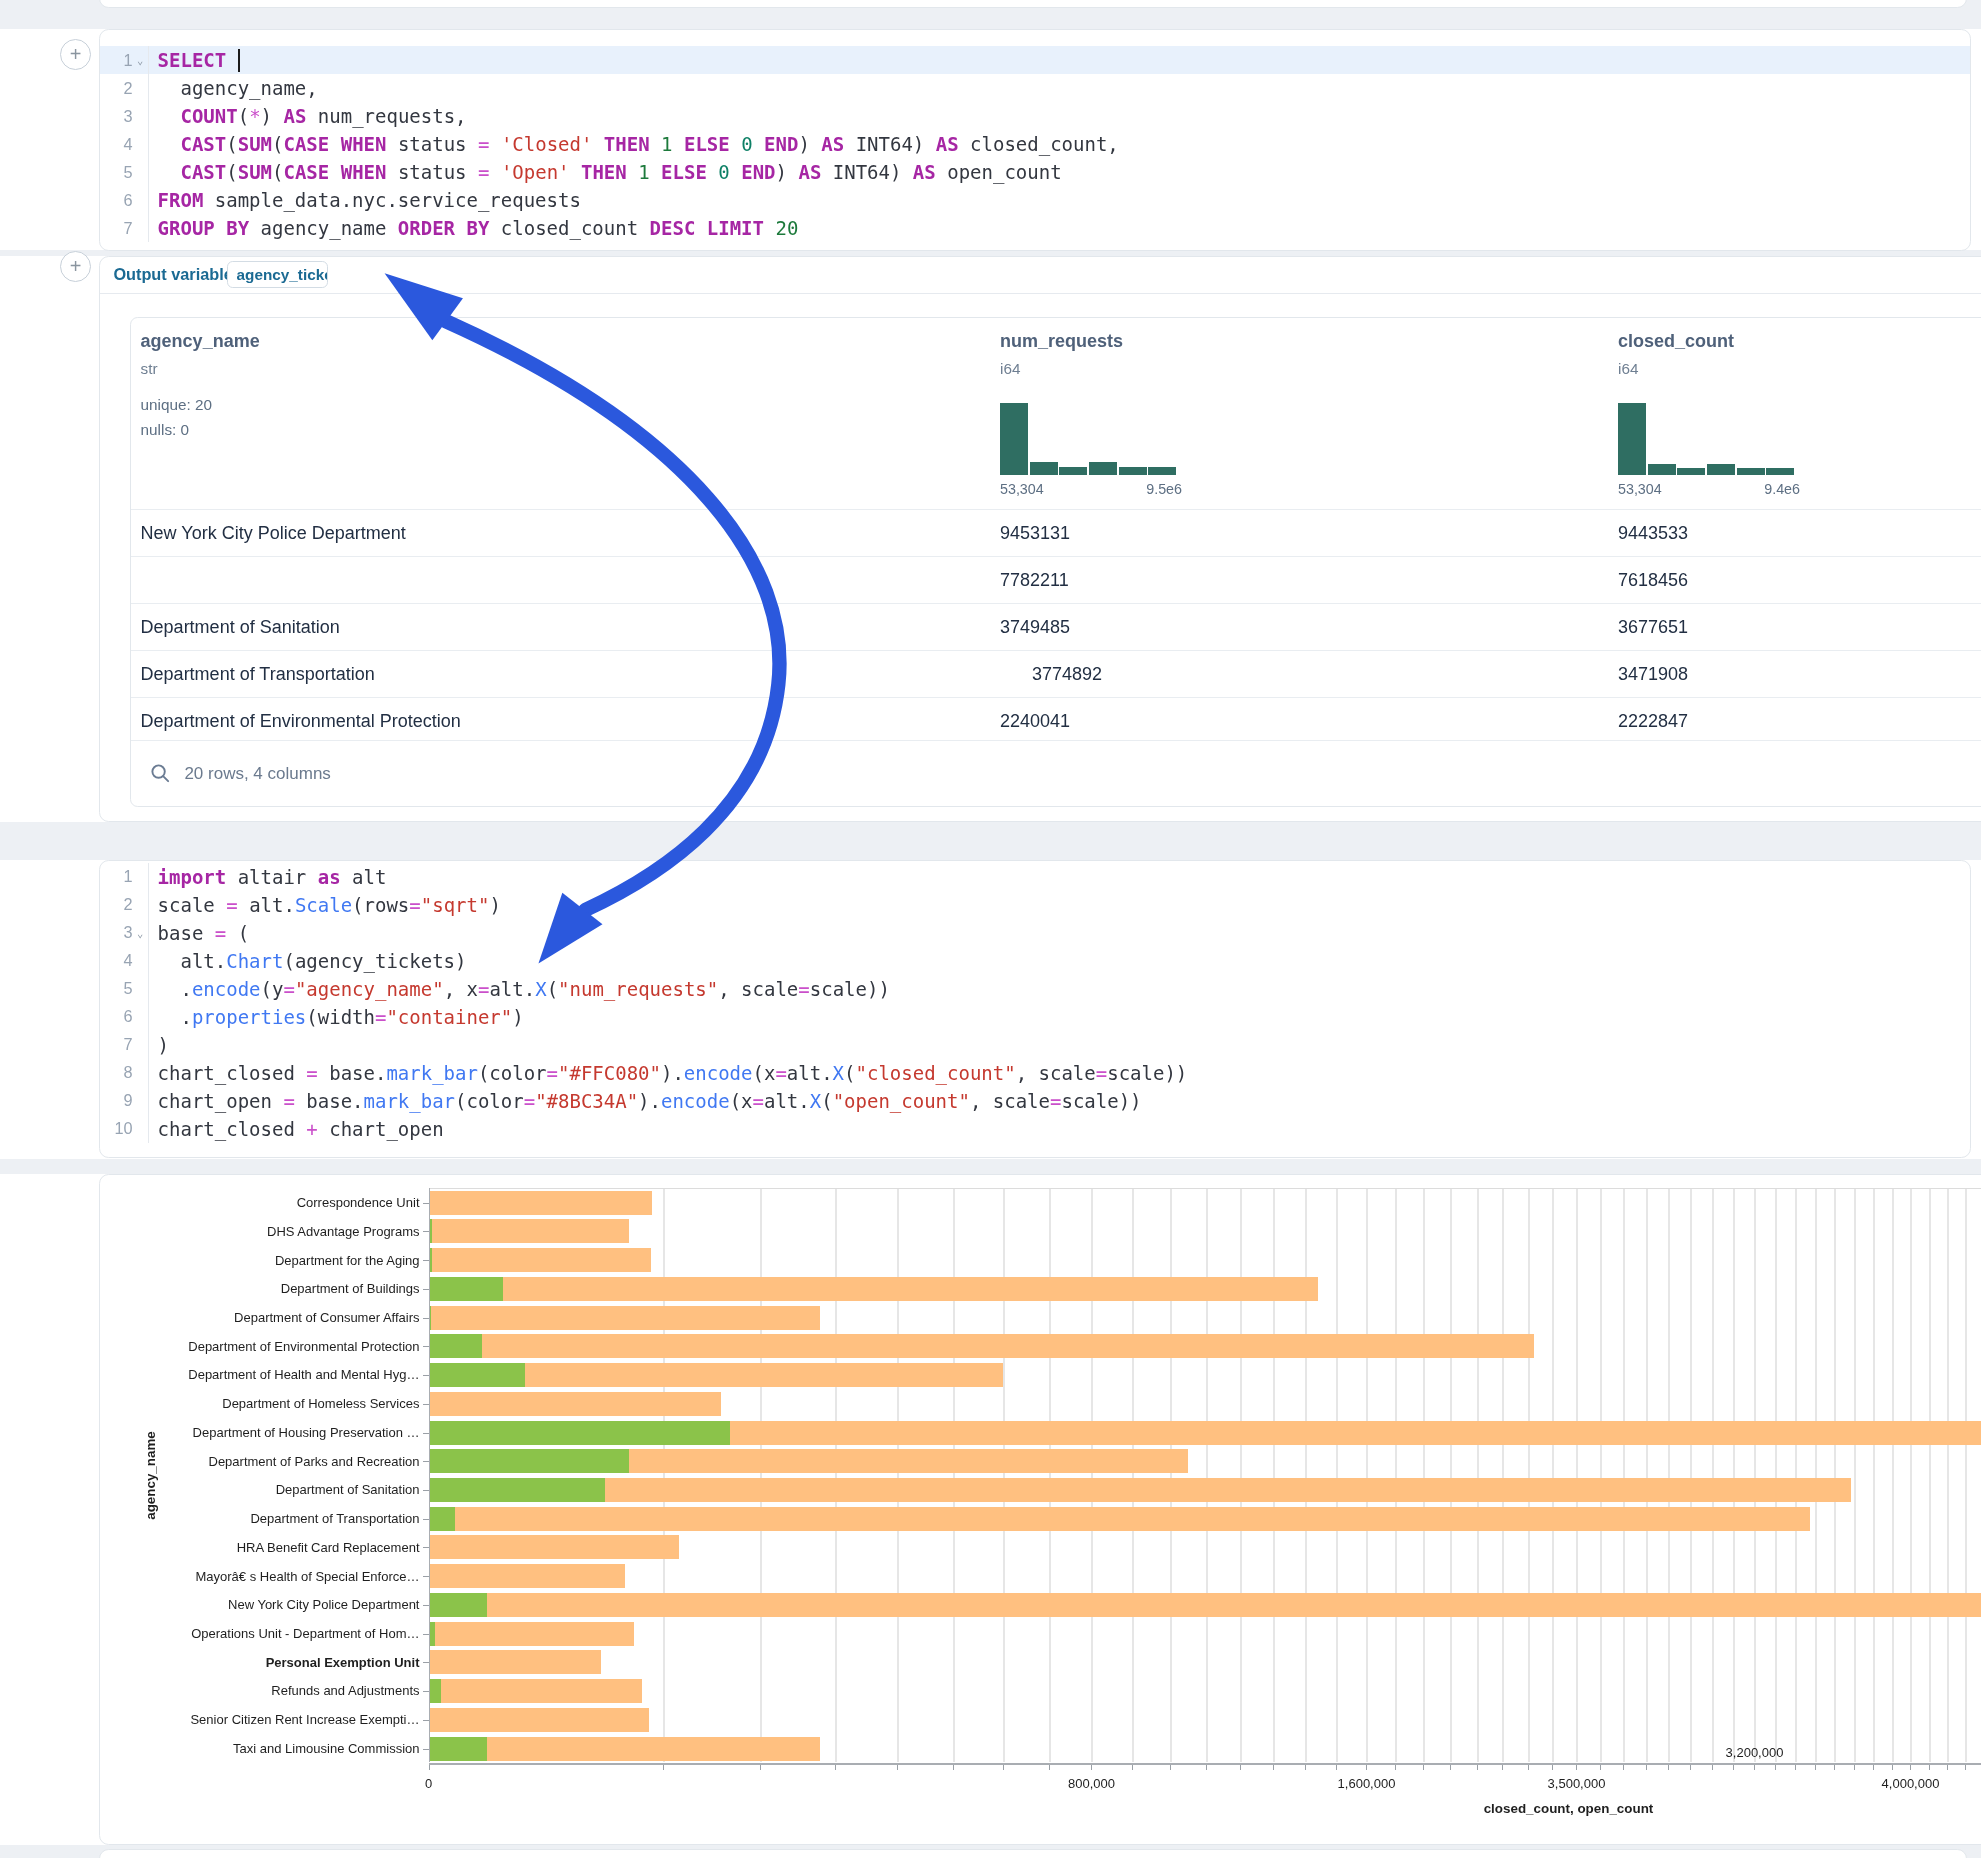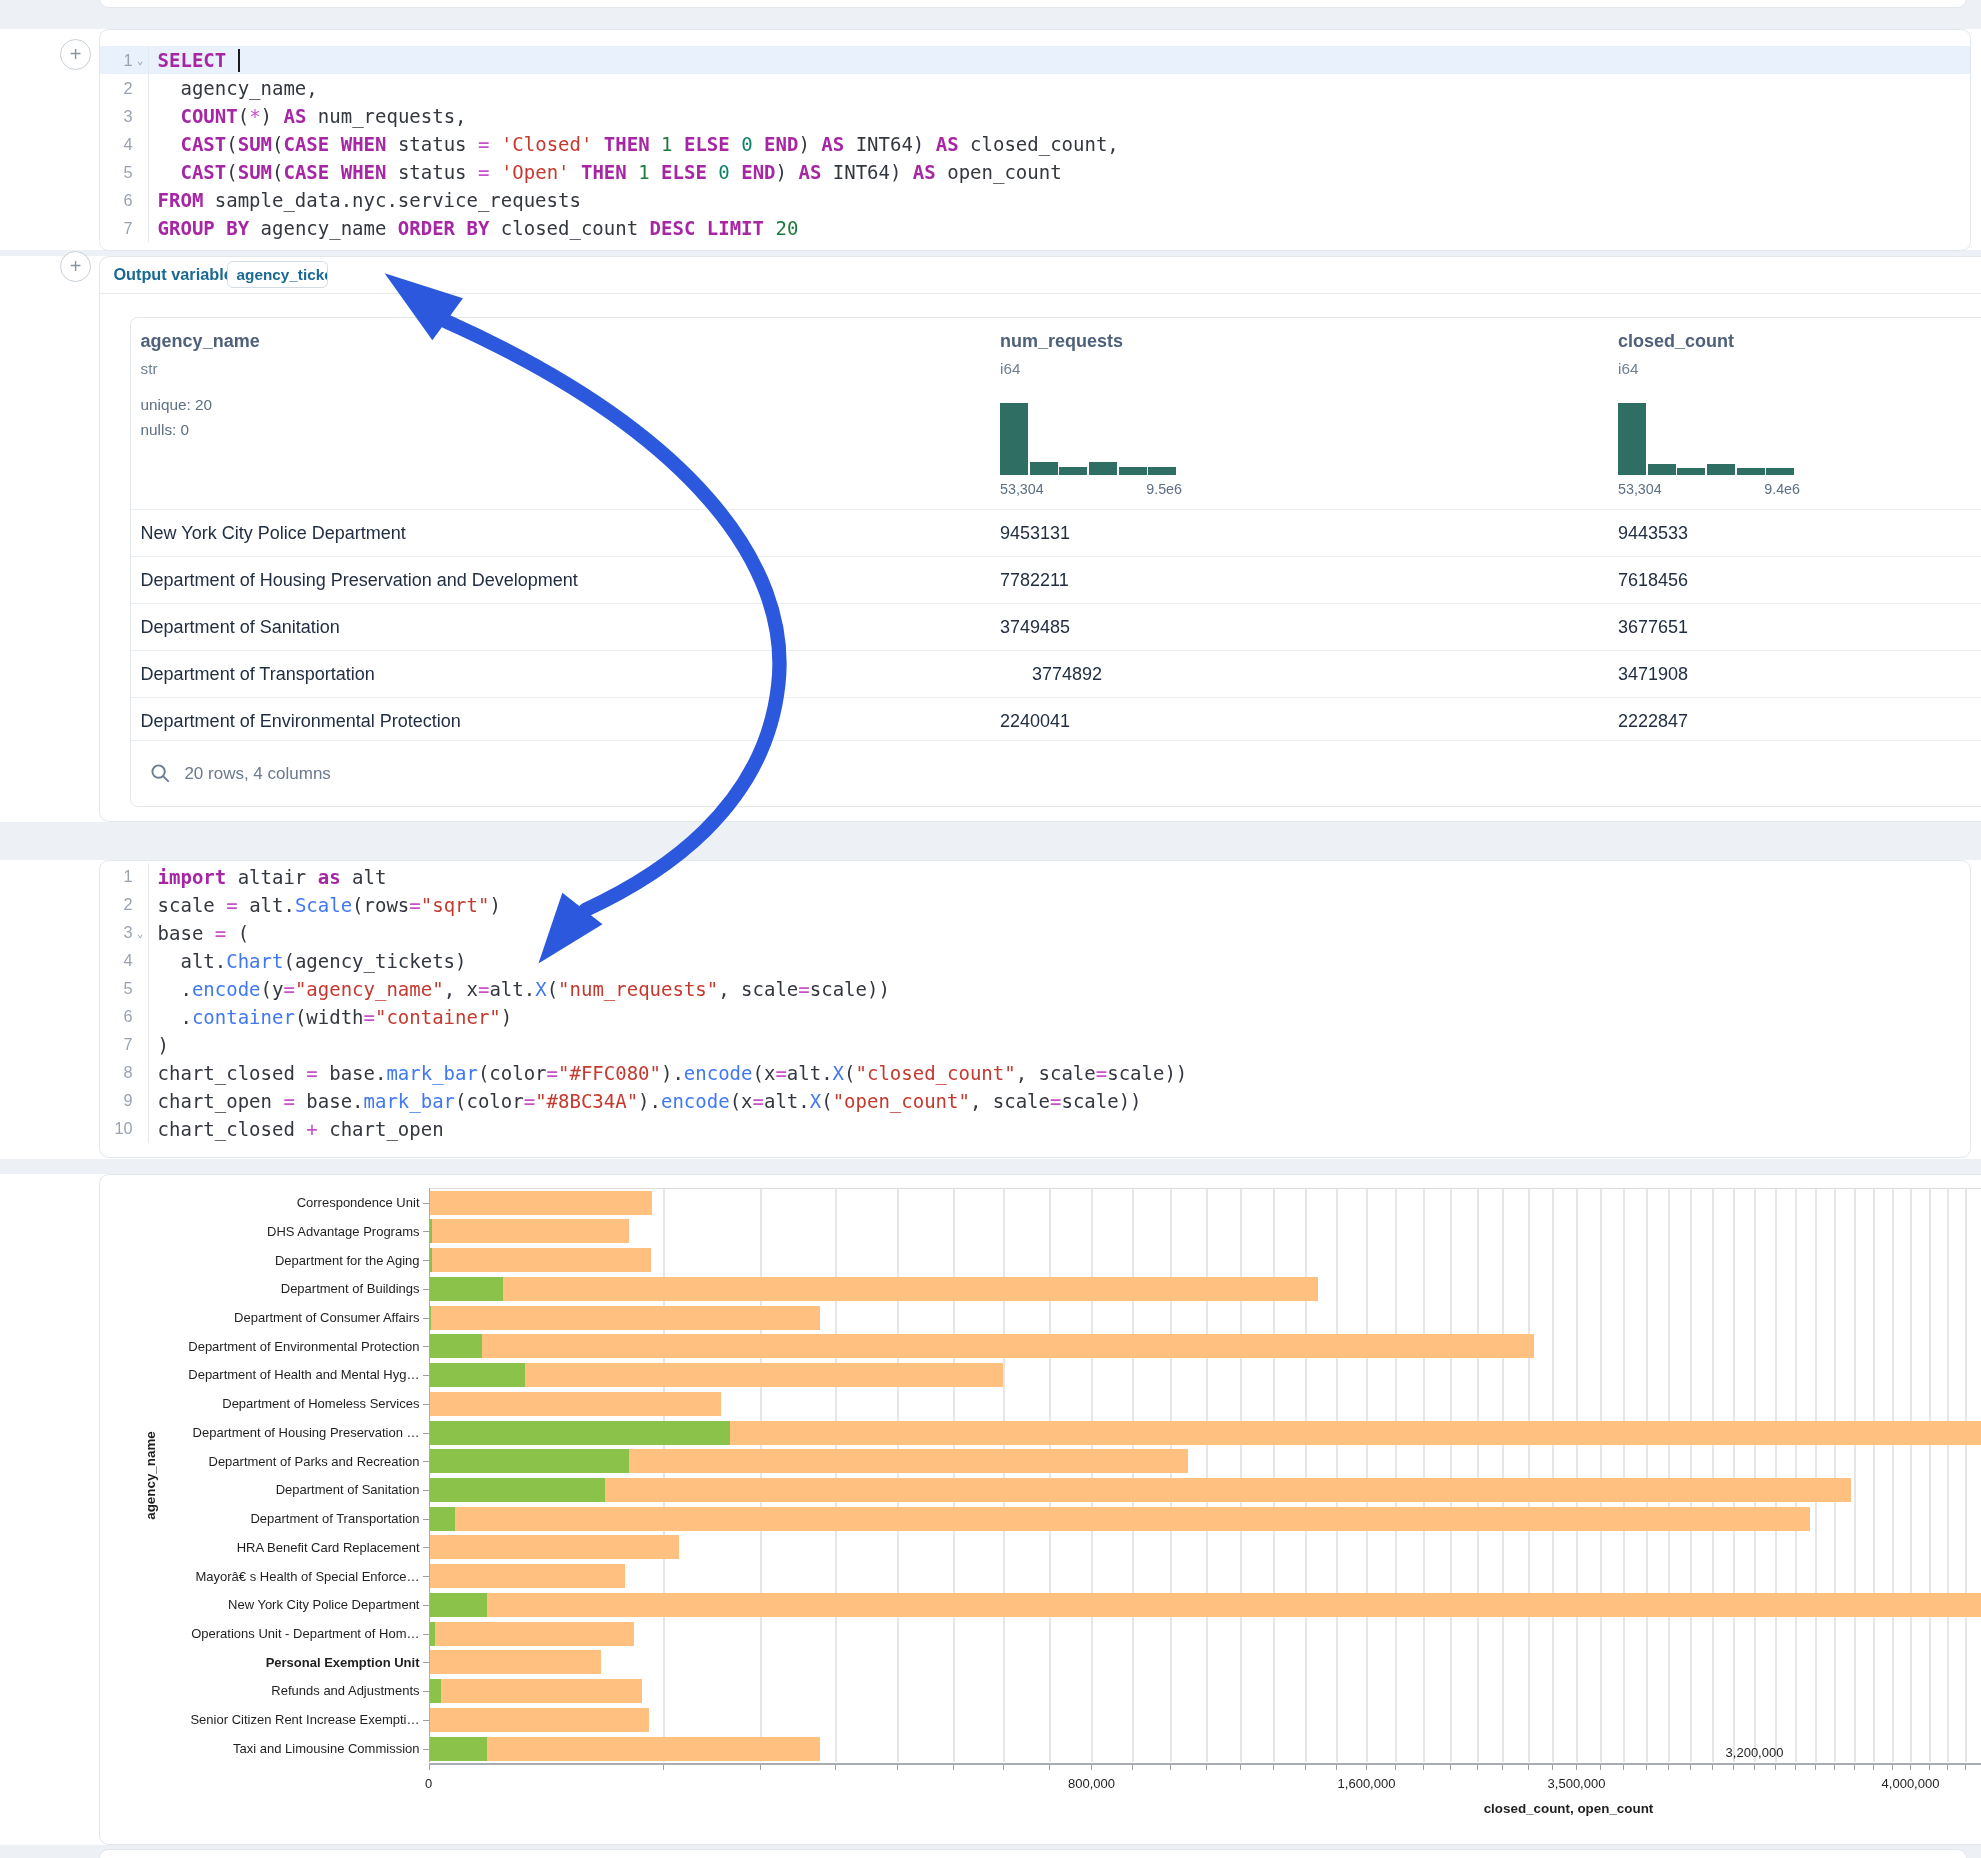--- a/index.html
+++ b/index.html
@@ -118,21 +118,20 @@
         <div class="hist-bar" style="left: 148px; bottom: 0px; width: 28px; height: 6.7px; background: rgb(47, 110, 98);"></div>
       </div>
       <div class="hist-lab" style="left: 1487px; top: 163px;">53,304</div>
       <div class="hist-lab" style="left: 1602px; top: 163px; width: 67px; text-align: right;">9.4e6</div>
       <div class="t-row" style="top: 191px;">
         <div class="t-cell" style="left: 9.6px;">New York City Police Department</div>
         <div class="t-cell" style="left: 869px;">9453131</div>
         <div class="t-cell" style="left: 1487px;">9443533</div>
       </div>
       <div class="t-row" style="top: 238px;">
-        <div class="t-cell" style="left: 9.6px;">Department of Housing Preservation and Development</div>
         <div class="t-cell" style="left: 869px;">7782211</div>
         <div class="t-cell" style="left: 1487px;">7618456</div>
       </div>
       <div class="t-row" style="top: 285px;">
         <div class="t-cell" style="left: 9.6px;">Department of Sanitation</div>
         <div class="t-cell" style="left: 869px;">3749485</div>
         <div class="t-cell" style="left: 1487px;">3677651</div>
       </div>
       <div class="t-row" style="top: 332px;">
         <div class="t-cell" style="left: 9.6px;">Department of Transportation</div>
@@ -153,21 +152,21 @@
       </div>
     </div>
 
   <div class="card" id="py-card" style="left:99px;top:860px;width:1872px;height:298px;">
     <div class="code-area" id="py-code" style="top:1.9px;">
         <div class="code-line"><div class="gutter"><div class="ln">1</div><div class="chev"></div></div><div class="code-text"><span class="tk-kw">import</span><span class="tk-pl"> altair </span><span class="tk-kw">as</span><span class="tk-pl"> alt</span></div></div>
         <div class="code-line"><div class="gutter"><div class="ln">2</div><div class="chev"></div></div><div class="code-text"><span class="tk-pl">scale </span><span class="tk-op">=</span><span class="tk-pl"> alt.</span><span class="tk-bl">Scale</span><span class="tk-pl">(rows</span><span class="tk-op">=</span><span class="tk-str">"sqrt"</span><span class="tk-pl">)</span></div></div>
         <div class="code-line"><div class="gutter"><div class="ln">3</div><div class="chev">⌄</div></div><div class="code-text"><span class="tk-pl">base </span><span class="tk-op">=</span><span class="tk-pl"> (</span></div></div>
         <div class="code-line"><div class="gutter"><div class="ln">4</div><div class="chev"></div></div><div class="code-text"><span class="tk-pl">  alt.</span><span class="tk-bl">Chart</span><span class="tk-pl">(agency_tickets)</span></div></div>
         <div class="code-line"><div class="gutter"><div class="ln">5</div><div class="chev"></div></div><div class="code-text"><span class="tk-pl">  .</span><span class="tk-bl">encode</span><span class="tk-pl">(y</span><span class="tk-op">=</span><span class="tk-str">"agency_name"</span><span class="tk-pl">, x</span><span class="tk-op">=</span><span class="tk-pl">alt.</span><span class="tk-bl">X</span><span class="tk-pl">(</span><span class="tk-str">"num_requests"</span><span class="tk-pl">, scale</span><span class="tk-op">=</span><span class="tk-pl">scale))</span></div></div>
-        <div class="code-line"><div class="gutter"><div class="ln">6</div><div class="chev"></div></div><div class="code-text"><span class="tk-pl">  .</span><span class="tk-bl">container</span><span class="tk-pl">(width</span><span class="tk-op">=</span><span class="tk-str">"container"</span><span class="tk-pl">)</span></div></div>
+        <div class="code-line"><div class="gutter"><div class="ln">6</div><div class="chev"></div></div><div class="code-text"><span class="tk-pl">  .</span><span class="tk-bl">properties</span><span class="tk-pl">(width</span><span class="tk-op">=</span><span class="tk-str">"container"</span><span class="tk-pl">)</span></div></div>
         <div class="code-line"><div class="gutter"><div class="ln">7</div><div class="chev"></div></div><div class="code-text"><span class="tk-pl">)</span></div></div>
         <div class="code-line"><div class="gutter"><div class="ln">8</div><div class="chev"></div></div><div class="code-text"><span class="tk-pl">chart_closed </span><span class="tk-op">=</span><span class="tk-pl"> base.</span><span class="tk-bl">mark_bar</span><span class="tk-pl">(color</span><span class="tk-op">=</span><span class="tk-str">"#FFC080"</span><span class="tk-pl">).</span><span class="tk-bl">encode</span><span class="tk-pl">(x</span><span class="tk-op">=</span><span class="tk-pl">alt.</span><span class="tk-bl">X</span><span class="tk-pl">(</span><span class="tk-str">"closed_count"</span><span class="tk-pl">, scale</span><span class="tk-op">=</span><span class="tk-pl">scale))</span></div></div>
         <div class="code-line"><div class="gutter"><div class="ln">9</div><div class="chev"></div></div><div class="code-text"><span class="tk-pl">chart_open </span><span class="tk-op">=</span><span class="tk-pl"> base.</span><span class="tk-bl">mark_bar</span><span class="tk-pl">(color</span><span class="tk-op">=</span><span class="tk-str">"#8BC34A"</span><span class="tk-pl">).</span><span class="tk-bl">encode</span><span class="tk-pl">(x</span><span class="tk-op">=</span><span class="tk-pl">alt.</span><span class="tk-bl">X</span><span class="tk-pl">(</span><span class="tk-str">"open_count"</span><span class="tk-pl">, scale</span><span class="tk-op">=</span><span class="tk-pl">scale))</span></div></div>
         <div class="code-line"><div class="gutter"><div class="ln">10</div><div class="chev"></div></div><div class="code-text"><span class="tk-pl">chart_closed </span><span class="tk-op">+</span><span class="tk-pl"> chart_open</span></div></div>
       </div>
   </div>
 
   <div class="card" id="chart-card" style="left:99px;top:1174px;width:1912px;height:671px;">
     <div class="ax-title" style="left:-17px;top:293px;transform:rotate(-90deg);width:134px;text-align:center;">agency_name</div>
     <div class="ax-title" style="left:1325px;top:626px;width:287px;text-align:center;">closed_count, open_count</div>

